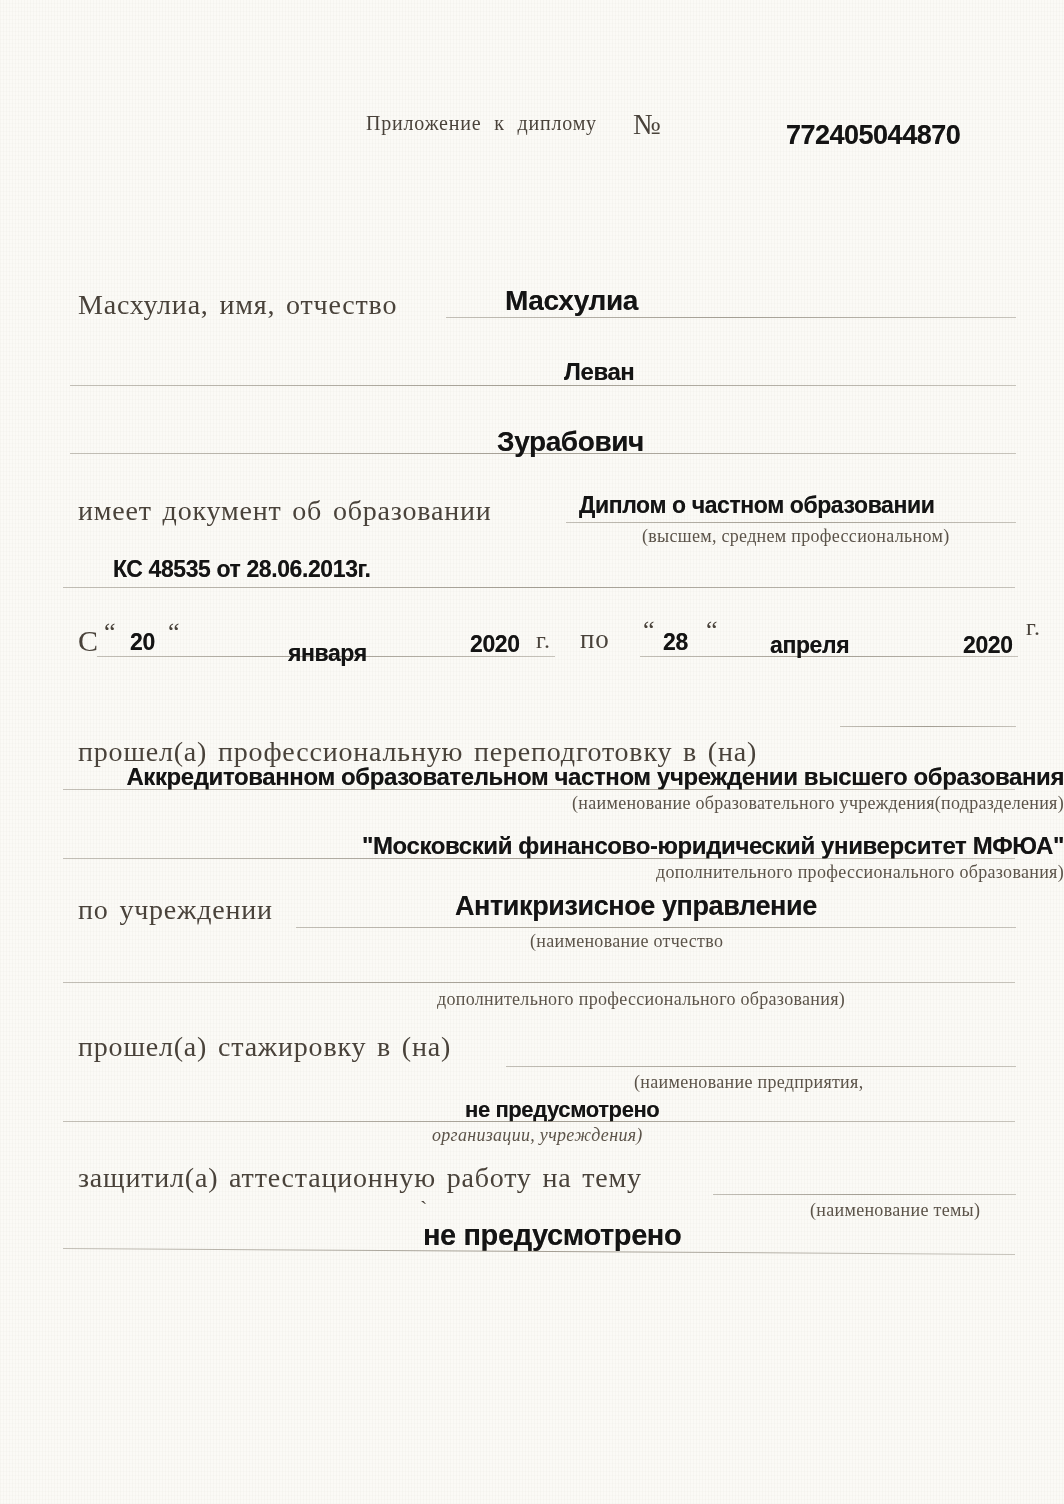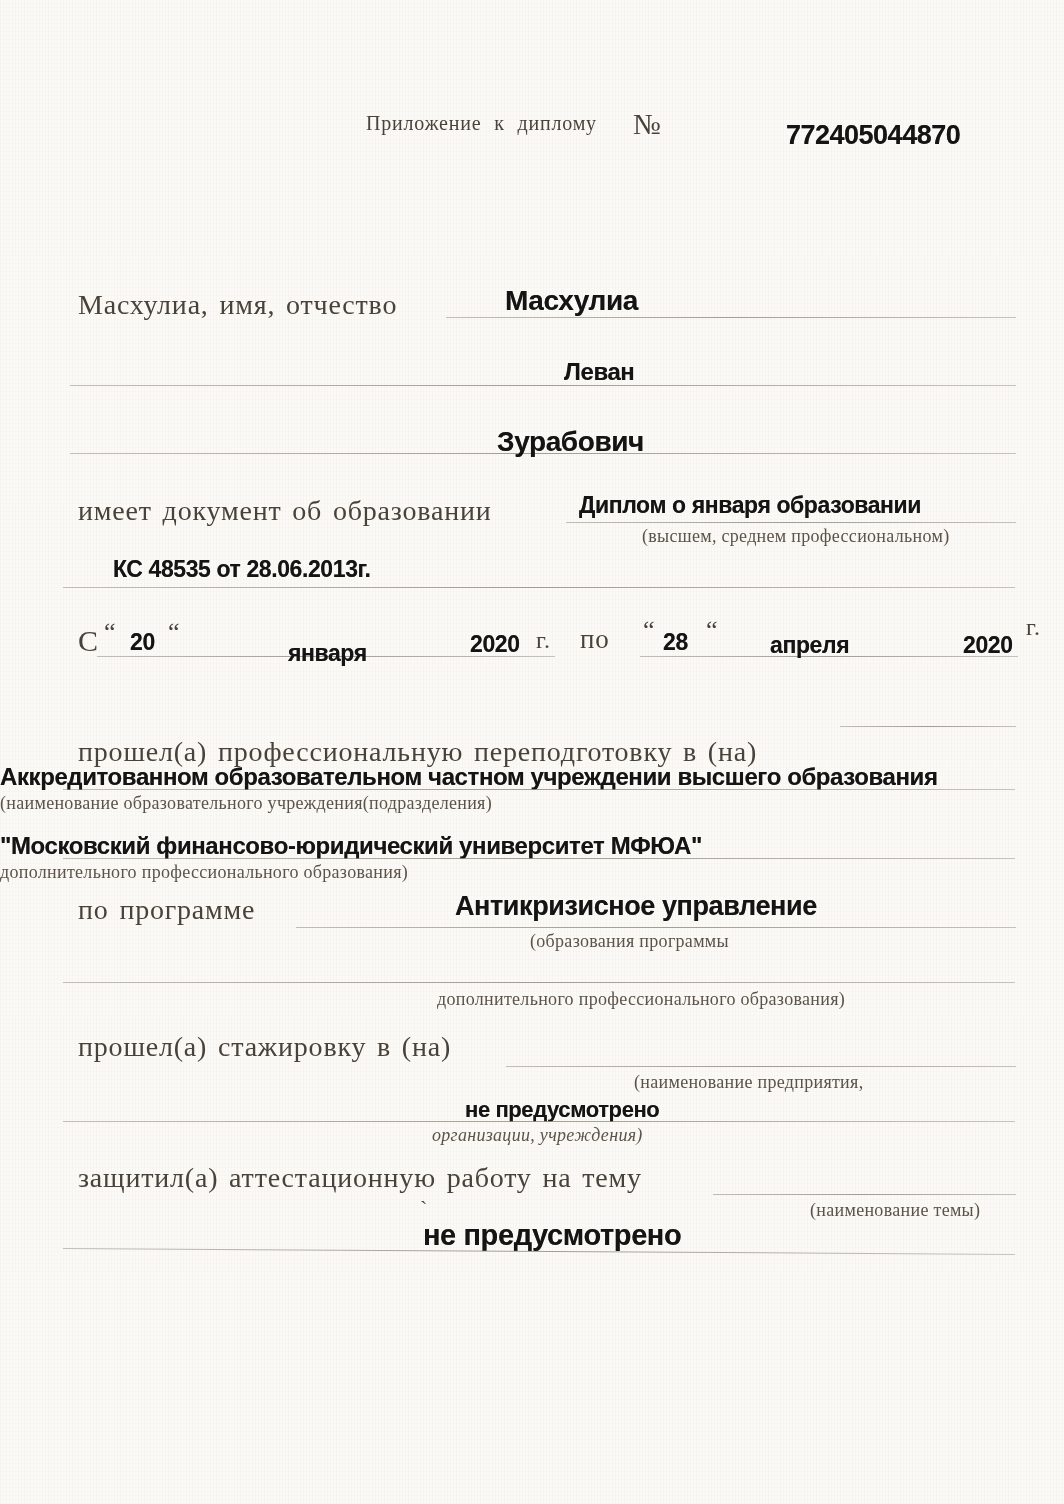--- a/index.html
+++ b/index.html
@@ -36,21 +36,21 @@
     font-family:"Liberation Serif","DejaVu Serif",serif;
     color:#5b5349;
     font-size:18px;
     letter-spacing:0.3px;
   }
   .rule{
     position:absolute;
     height:1px;
     background:linear-gradient(90deg, rgba(148,142,130,0.55), rgba(148,142,130,0.85), rgba(148,142,130,0.5));
   }
-  .center{left:0;width:1064px;text-align:left;}
+  .center{left:0;width:1064px;text-align:right;}
   .q{color:#49423a;font-size:26px;}
 </style>
 </head>
 <body>
 
 <div class="page">
 
   <span class="abs lbl" style="left:366px;top:112px;font-size:20px;word-spacing:7px;">Приложение  к диплому</span>
   <span class="abs lbl" style="left:633px;top:108px;font-size:29px;">№</span>
   <span class="abs val" style="left:786px;top:120px;font-size:27px;letter-spacing:-0.5px;">772405044870</span>
@@ -60,21 +60,21 @@
   <span class="abs val" style="left:505px;top:285px;font-size:28px;">Масхулиа</span>
 
   <div class="rule" style="left:70px;top:385px;width:946px;"></div>
   <span class="abs val" style="left:544px;top:358px;font-size:24px;margin-left:20px;">Леван</span>
 
   <div class="rule" style="left:70px;top:453px;width:946px;"></div>
   <span class="abs val" style="left:497px;top:426px;font-size:28px;">Зурабович</span>
 
   <span class="abs lbl" style="left:78px;top:495px;">имеет документ об образовании</span>
   <div class="rule" style="left:566px;top:522px;width:450px;"></div>
-  <span class="abs val" style="left:579px;top:492px;font-size:23px;">Диплом о января образовании</span>
+  <span class="abs val" style="left:579px;top:492px;font-size:23px;">Диплом о частном образовании</span>
   <span class="abs cap" style="left:642px;top:526px;">(высшем, среднем профессиональном)</span>
 
   <span class="abs val" style="left:113px;top:556px;font-size:23px;">КС 48535 от 28.06.2013г.</span>
   <div class="rule" style="left:63px;top:587px;width:952px;"></div>
 
   <span class="abs lbl" style="left:78px;top:624px;font-size:30px;">С</span>
   <span class="abs q" style="left:104px;top:617px;">“</span>
   <span class="abs val" style="left:130px;top:629px;font-size:23px;">20</span>
   <span class="abs q" style="left:168px;top:617px;">“</span>
   <div class="rule" style="left:97px;top:656px;width:458px;"></div>
@@ -94,24 +94,24 @@
   <div class="rule" style="left:840px;top:726px;width:176px;"></div>
 
   <span class="abs val center" style="top:763px;font-size:24px;">Аккредитованном образовательном частном учреждении высшего образования</span>
   <div class="rule" style="left:63px;top:789px;width:952px;"></div>
   <span class="abs cap center" style="top:793px;">(наименование образовательного учреждения(подразделения)</span>
 
   <span class="abs val center" style="top:832px;font-size:24px;">"Московский финансово-юридический университет МФЮА"</span>
   <div class="rule" style="left:63px;top:858px;width:952px;"></div>
   <span class="abs cap center" style="top:862px;">дополнительного профессионального образования)</span>
 
-  <span class="abs lbl" style="left:78px;top:894px;">по программе</span>
+  <span class="abs lbl" style="left:78px;top:894px;">по учреждении</span>
   <div class="rule" style="left:296px;top:927px;width:720px;"></div>
   <span class="abs val" style="left:455px;top:891px;font-size:27px;">Антикризисное управление</span>
-  <span class="abs cap" style="left:530px;top:931px;">(образования программы</span>
+  <span class="abs cap" style="left:530px;top:931px;">(наименование отчество</span>
 
   <div class="rule" style="left:63px;top:982px;width:952px;"></div>
   <span class="abs cap" style="left:437px;top:989px;">дополнительного профессионального образования)</span>
 
   <span class="abs lbl" style="left:78px;top:1031px;">прошел(а) стажировку в (на)</span>
   <div class="rule" style="left:506px;top:1066px;width:510px;"></div>
   <span class="abs cap" style="left:634px;top:1072px;">(наименование предприятия,</span>
 
   <span class="abs val" style="left:465px;top:1097px;font-size:22px;">не предусмотрено</span>
   <div class="rule" style="left:63px;top:1121px;width:952px;"></div>

